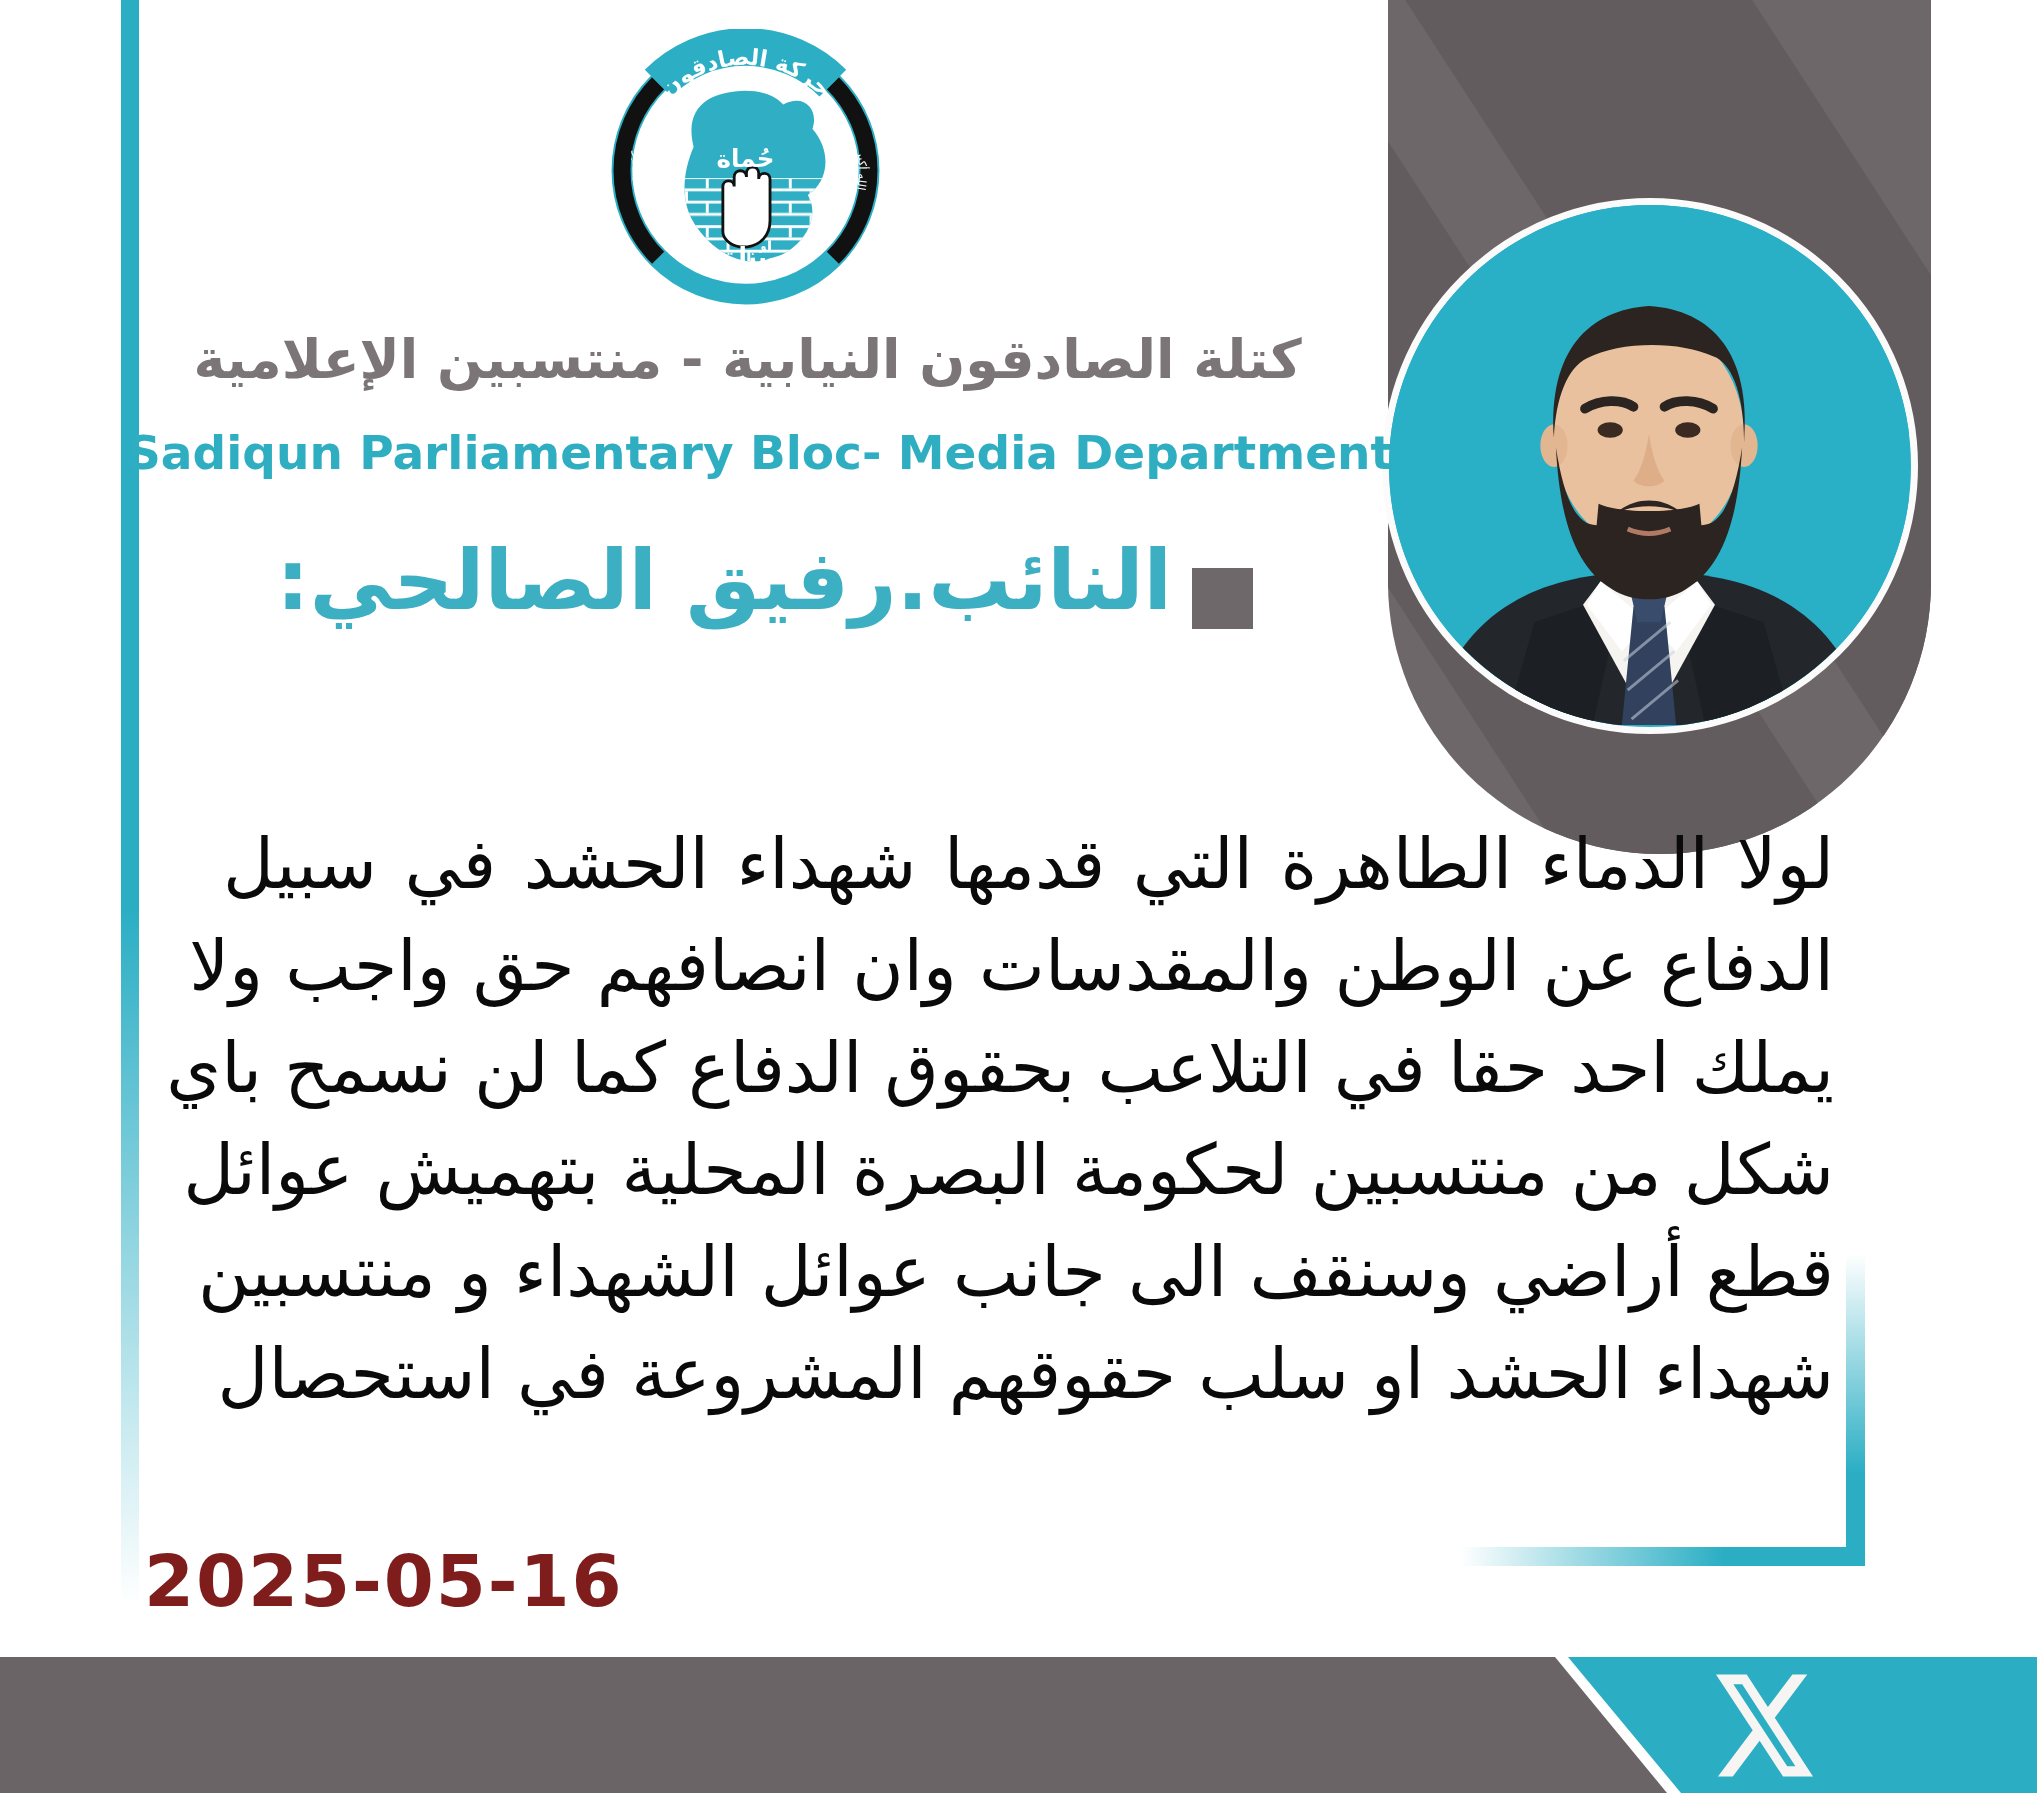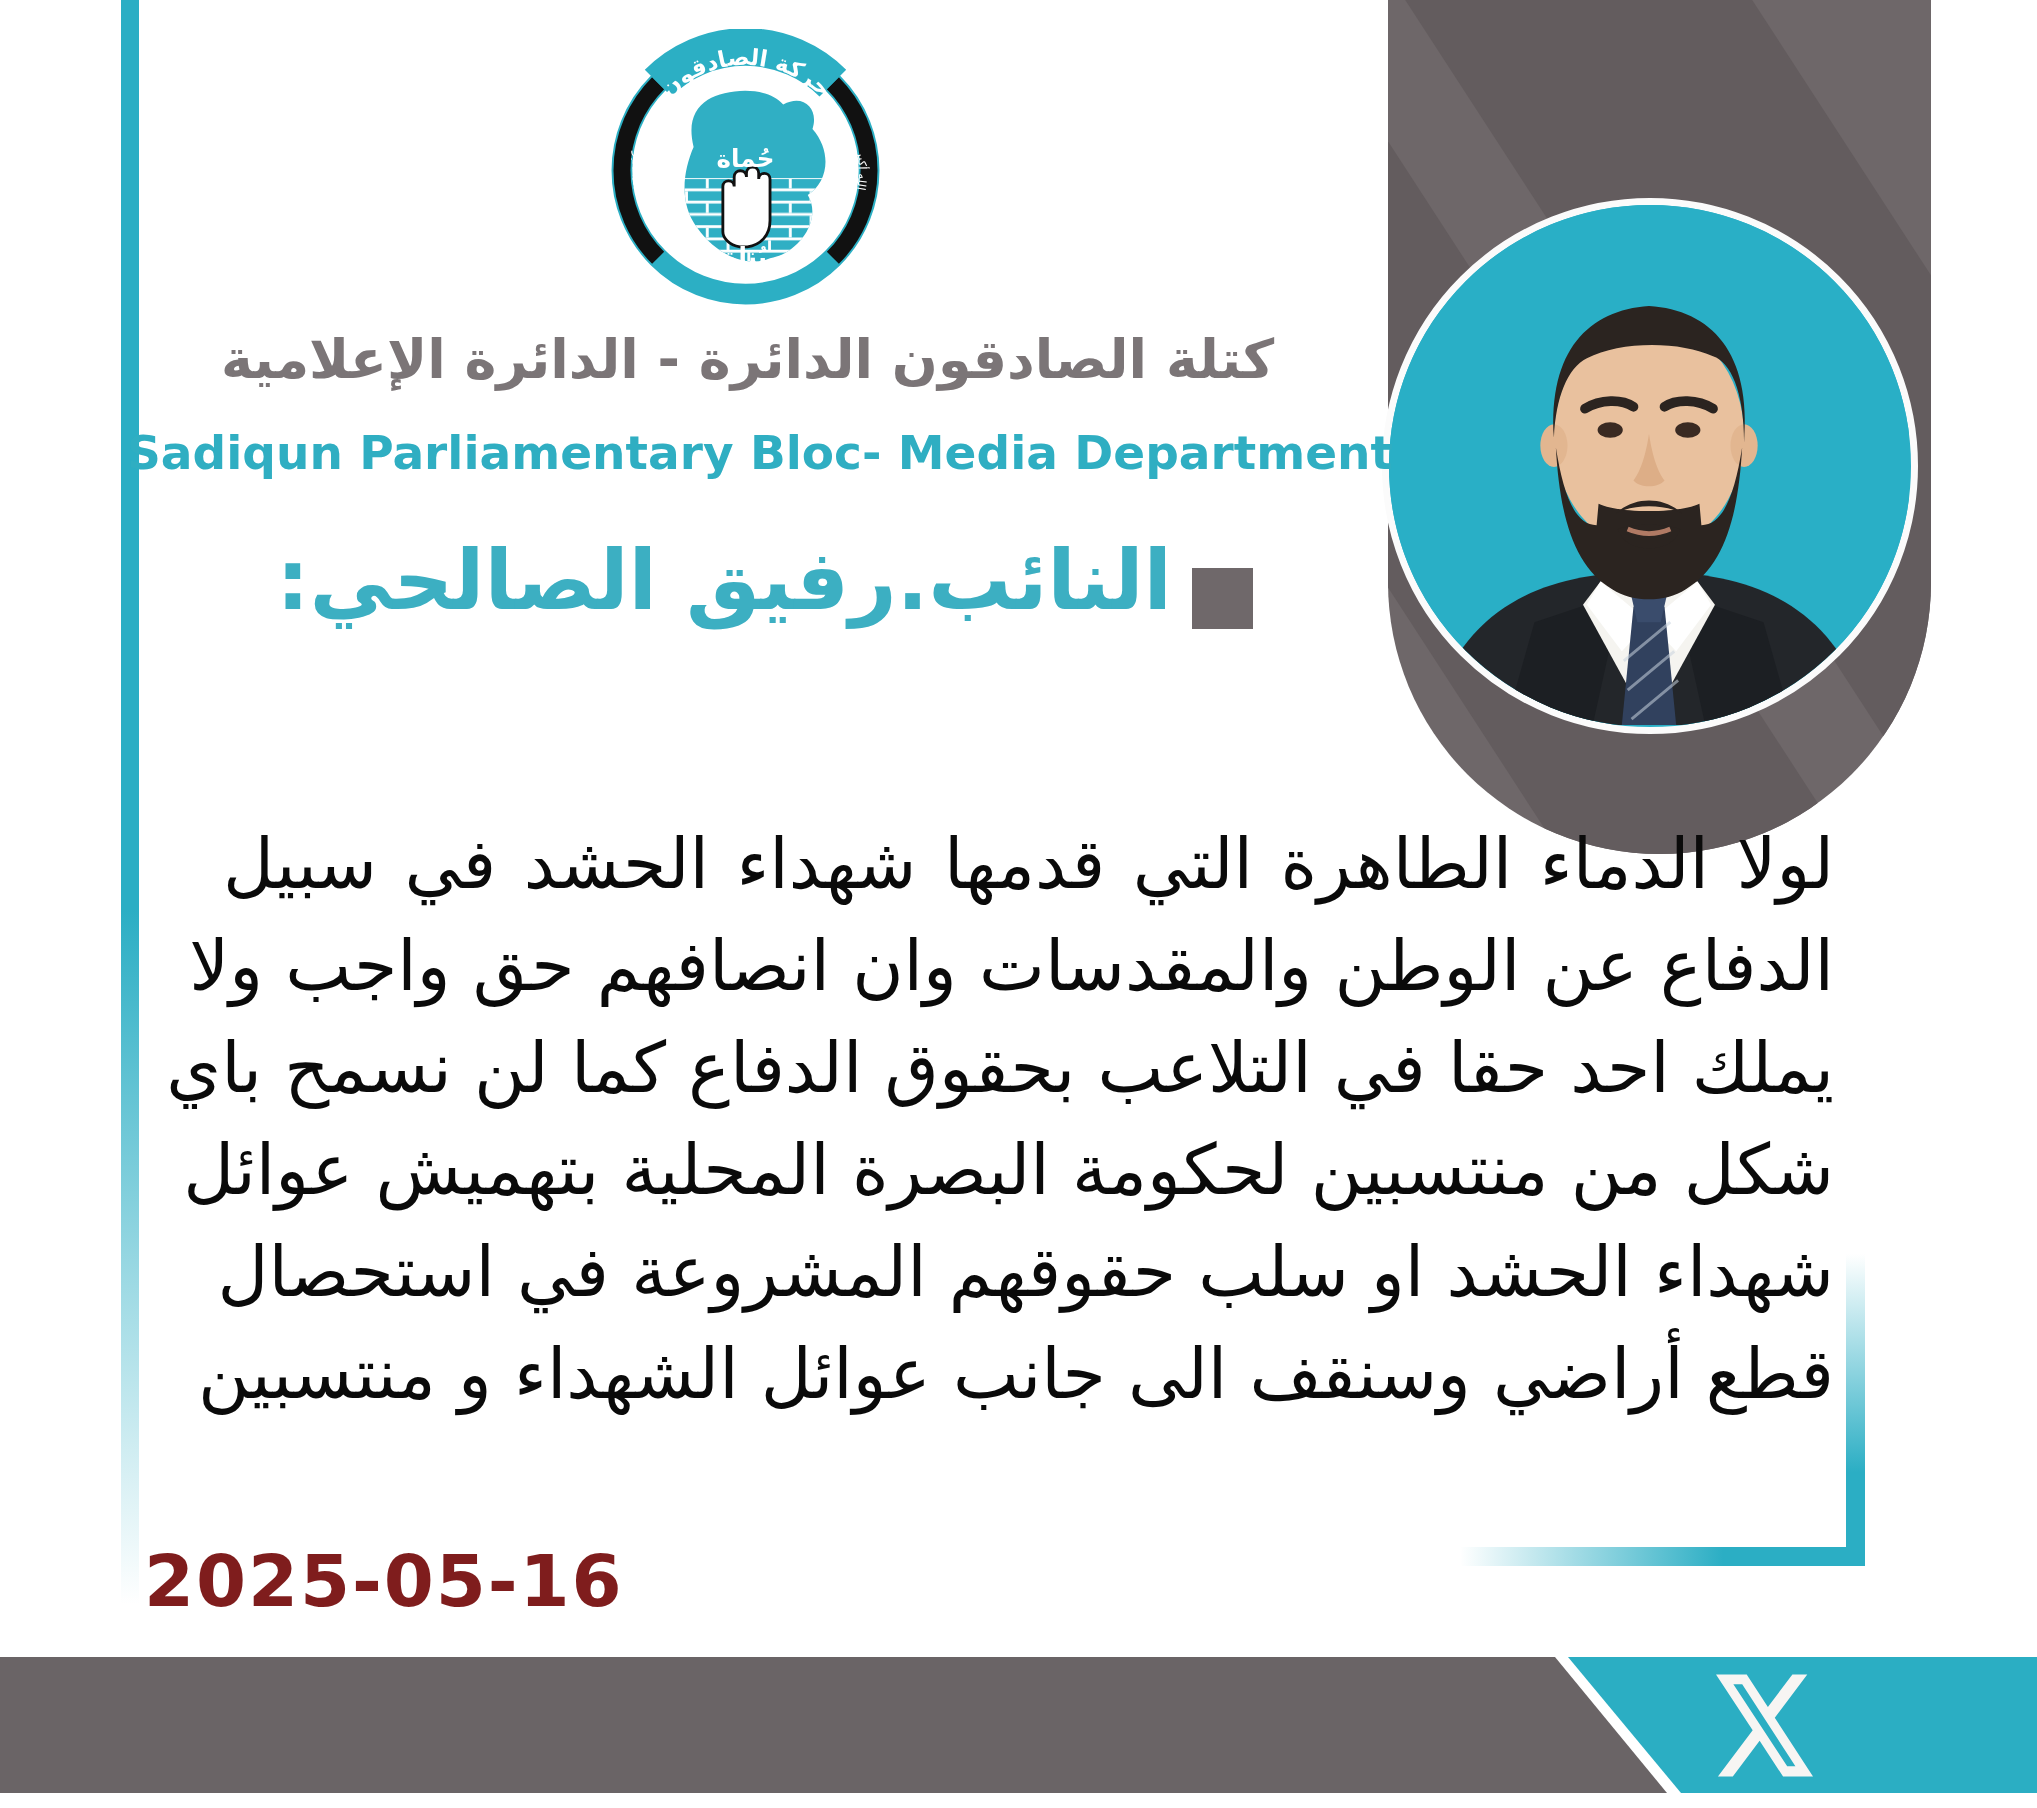--- a/index.html
+++ b/index.html
@@ -177,33 +177,33 @@
       <path d="M202,210 C218,200 240,200 252,208" stroke="#2B2420" stroke-width="10" fill="none" stroke-linecap="round"></path>
       <path d="M284,208 C296,200 318,200 334,210" stroke="#2B2420" stroke-width="10" fill="none" stroke-linecap="round"></path>
 
       <ellipse cx="228" cy="232" rx="13" ry="8" fill="#3A2A22"></ellipse>
       <ellipse cx="308" cy="232" rx="13" ry="8" fill="#3A2A22"></ellipse>
 
       <path d="M268,236 C264,262 258,276 252,284 C258,292 278,292 284,284 C278,276 272,262 268,236 Z" fill="#DDAE87"></path>
     </svg>
   </div>
 
-  <div class="org-ar">كتلة الصادقون الدائرة - الدائرة الإعلامية</div>
+  <div class="org-ar">كتلة الصادقون النيابية - منتسبين الإعلامية</div>
   <div class="org-en">Sadiqun Parliamentary Bloc- Media Department</div>
 
   <div class="speaker-bullet"></div>
   <div class="speaker-name">النائب.رفيق الصالحي:</div>
 
   <div class="body-block">
       <div class="body-line">لولا الدماء الطاهرة التي قدمها شهداء الحشد في سبيل</div>
       <div class="body-line">الدفاع عن الوطن والمقدسات وان انصافهم حق واجب ولا</div>
       <div class="body-line">يملك احد حقا في التلاعب بحقوق الدفاع كما لن نسمح باي</div>
       <div class="body-line">شكل من منتسبين لحكومة البصرة المحلية بتهميش عوائل</div>
+      <div class="body-line">قطع أراضي وسنقف الى جانب عوائل الشهداء و منتسبين</div>
       <div class="body-line">شهداء الحشد او سلب حقوقهم المشروعة في استحصال</div>
-      <div class="body-line">قطع أراضي وسنقف الى جانب عوائل الشهداء و منتسبين</div>
     </div>
 
   <div class="bracket-v"></div>
   <div class="bracket-h"></div>
 
   <div class="date">2025-05-16</div>
 
   <div class="footer">
     <div class="wedge-gap"></div>
     <div class="wedge"></div>

